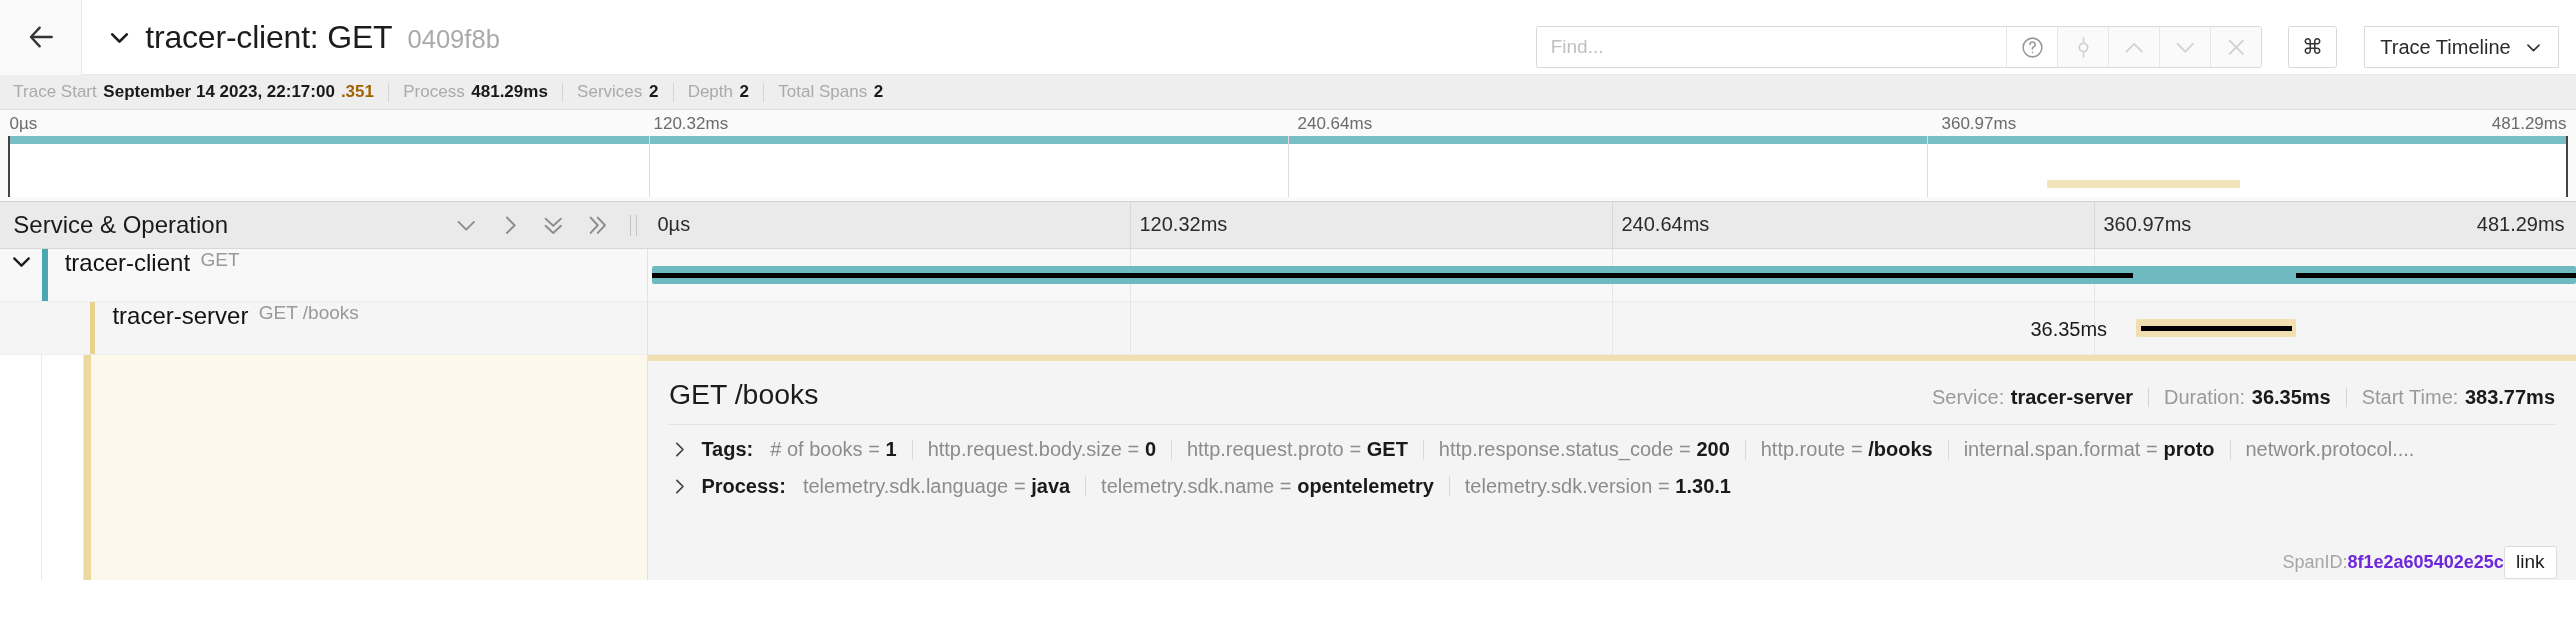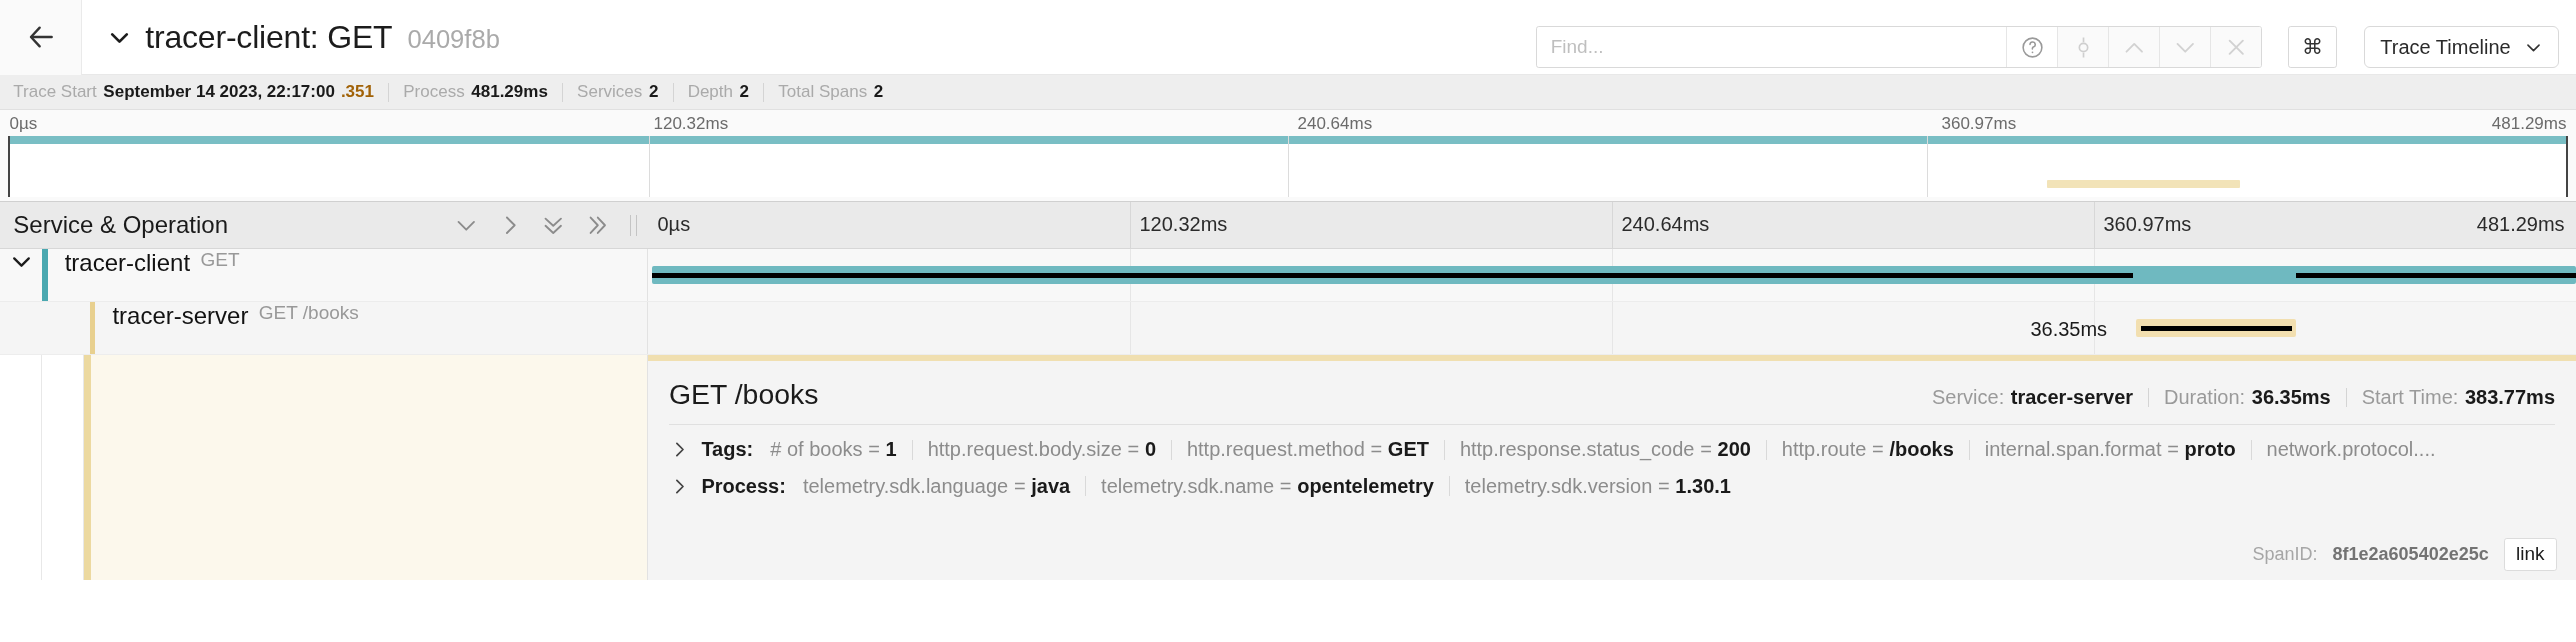--- a/index.html
+++ b/index.html
@@ -80,21 +80,21 @@
   .icon-btn svg { display: block; }
   .kbd-btn {
     width: 49px; height: 42px; margin-left: 9.5px;
     display: flex; align-items: center; justify-content: center;
     border: 0.9px solid #d9d9d9; border-radius: 2.8px;
     background: #fff; cursor: pointer;
     font-size: 21px; color: #333;
   }
   .view-select {
     margin-left: 11.4px; height: 42px;
-    border: 0.9px solid #d9d9d9; border-radius: 6px;
+    border: 0.9px solid #d9d9d9; border-radius: 1px;
     background: #fff; cursor: pointer;
     display: flex; align-items: center; gap: 13.3px;
     padding: 0 15px;
     font-size: 20px; color: #2b2b2b;
   }
 
   
   .metabar {
     height: 35px;
     background: #eee;
@@ -235,26 +235,26 @@
   }
   .kv-chev { margin-right: 11.4px; cursor: pointer; display: flex; align-items: center; }
   .kv-head { font-weight: bold; color: #1a1a1a; margin-right: 17px; }
   .kv-item { display: flex; align-items: baseline; }
   .kv-k { color: #8c8c8c; }
   .kv-eq { color: #8c8c8c; margin: 0 5.7px; }
   .kv-v { color: #1a1a1a; font-weight: bold; }
   .kv-sep { width: 0.9px; height: 20px; background: #d9d9d9; margin: 0 15px; align-self: center; }
 
   .dp-foot {
-    position: absolute; right: 19px; bottom: 9px;
-    display: flex; align-items: center; gap: 15px;
+    position: absolute; right: 19px; bottom: 1px;
+    display: flex; align-items: center; gap: 0;
     font-size: 18px;
   }
   .dp-foot .lbl { color: #a6a6a6; }
-  .dp-foot .val { color: #737373; font-weight: bold; }
+  .dp-foot .val { color: #6d28d9; font-weight: bold; }
   .link-btn {
     border: 0.9px solid #dcdcdc; border-radius: 2.8px;
     background: #fff; padding: 4.7px 11.4px;
     font-size: 19px; color: #1a1a1a; cursor: pointer;
     font-family: "Liberation Sans", sans-serif;
   }
 </style>
 </head>
 <body>
 
@@ -482,21 +482,21 @@
             <span class="kv-v">1</span>
           </span>
           <span class="kv-sep"></span>
           <span class="kv-item">
             <span class="kv-k">http.request.body.size</span>
             <span class="kv-eq">=</span>
             <span class="kv-v">0</span>
           </span>
           <span class="kv-sep"></span>
           <span class="kv-item">
-            <span class="kv-k">http.request.method</span>
+            <span class="kv-k">http.request.proto</span>
             <span class="kv-eq">=</span>
             <span class="kv-v">GET</span>
           </span>
           <span class="kv-sep"></span>
           <span class="kv-item">
             <span class="kv-k">http.response.status_code</span>
             <span class="kv-eq">=</span>
             <span class="kv-v">200</span>
           </span>
           <span class="kv-sep"></span>

